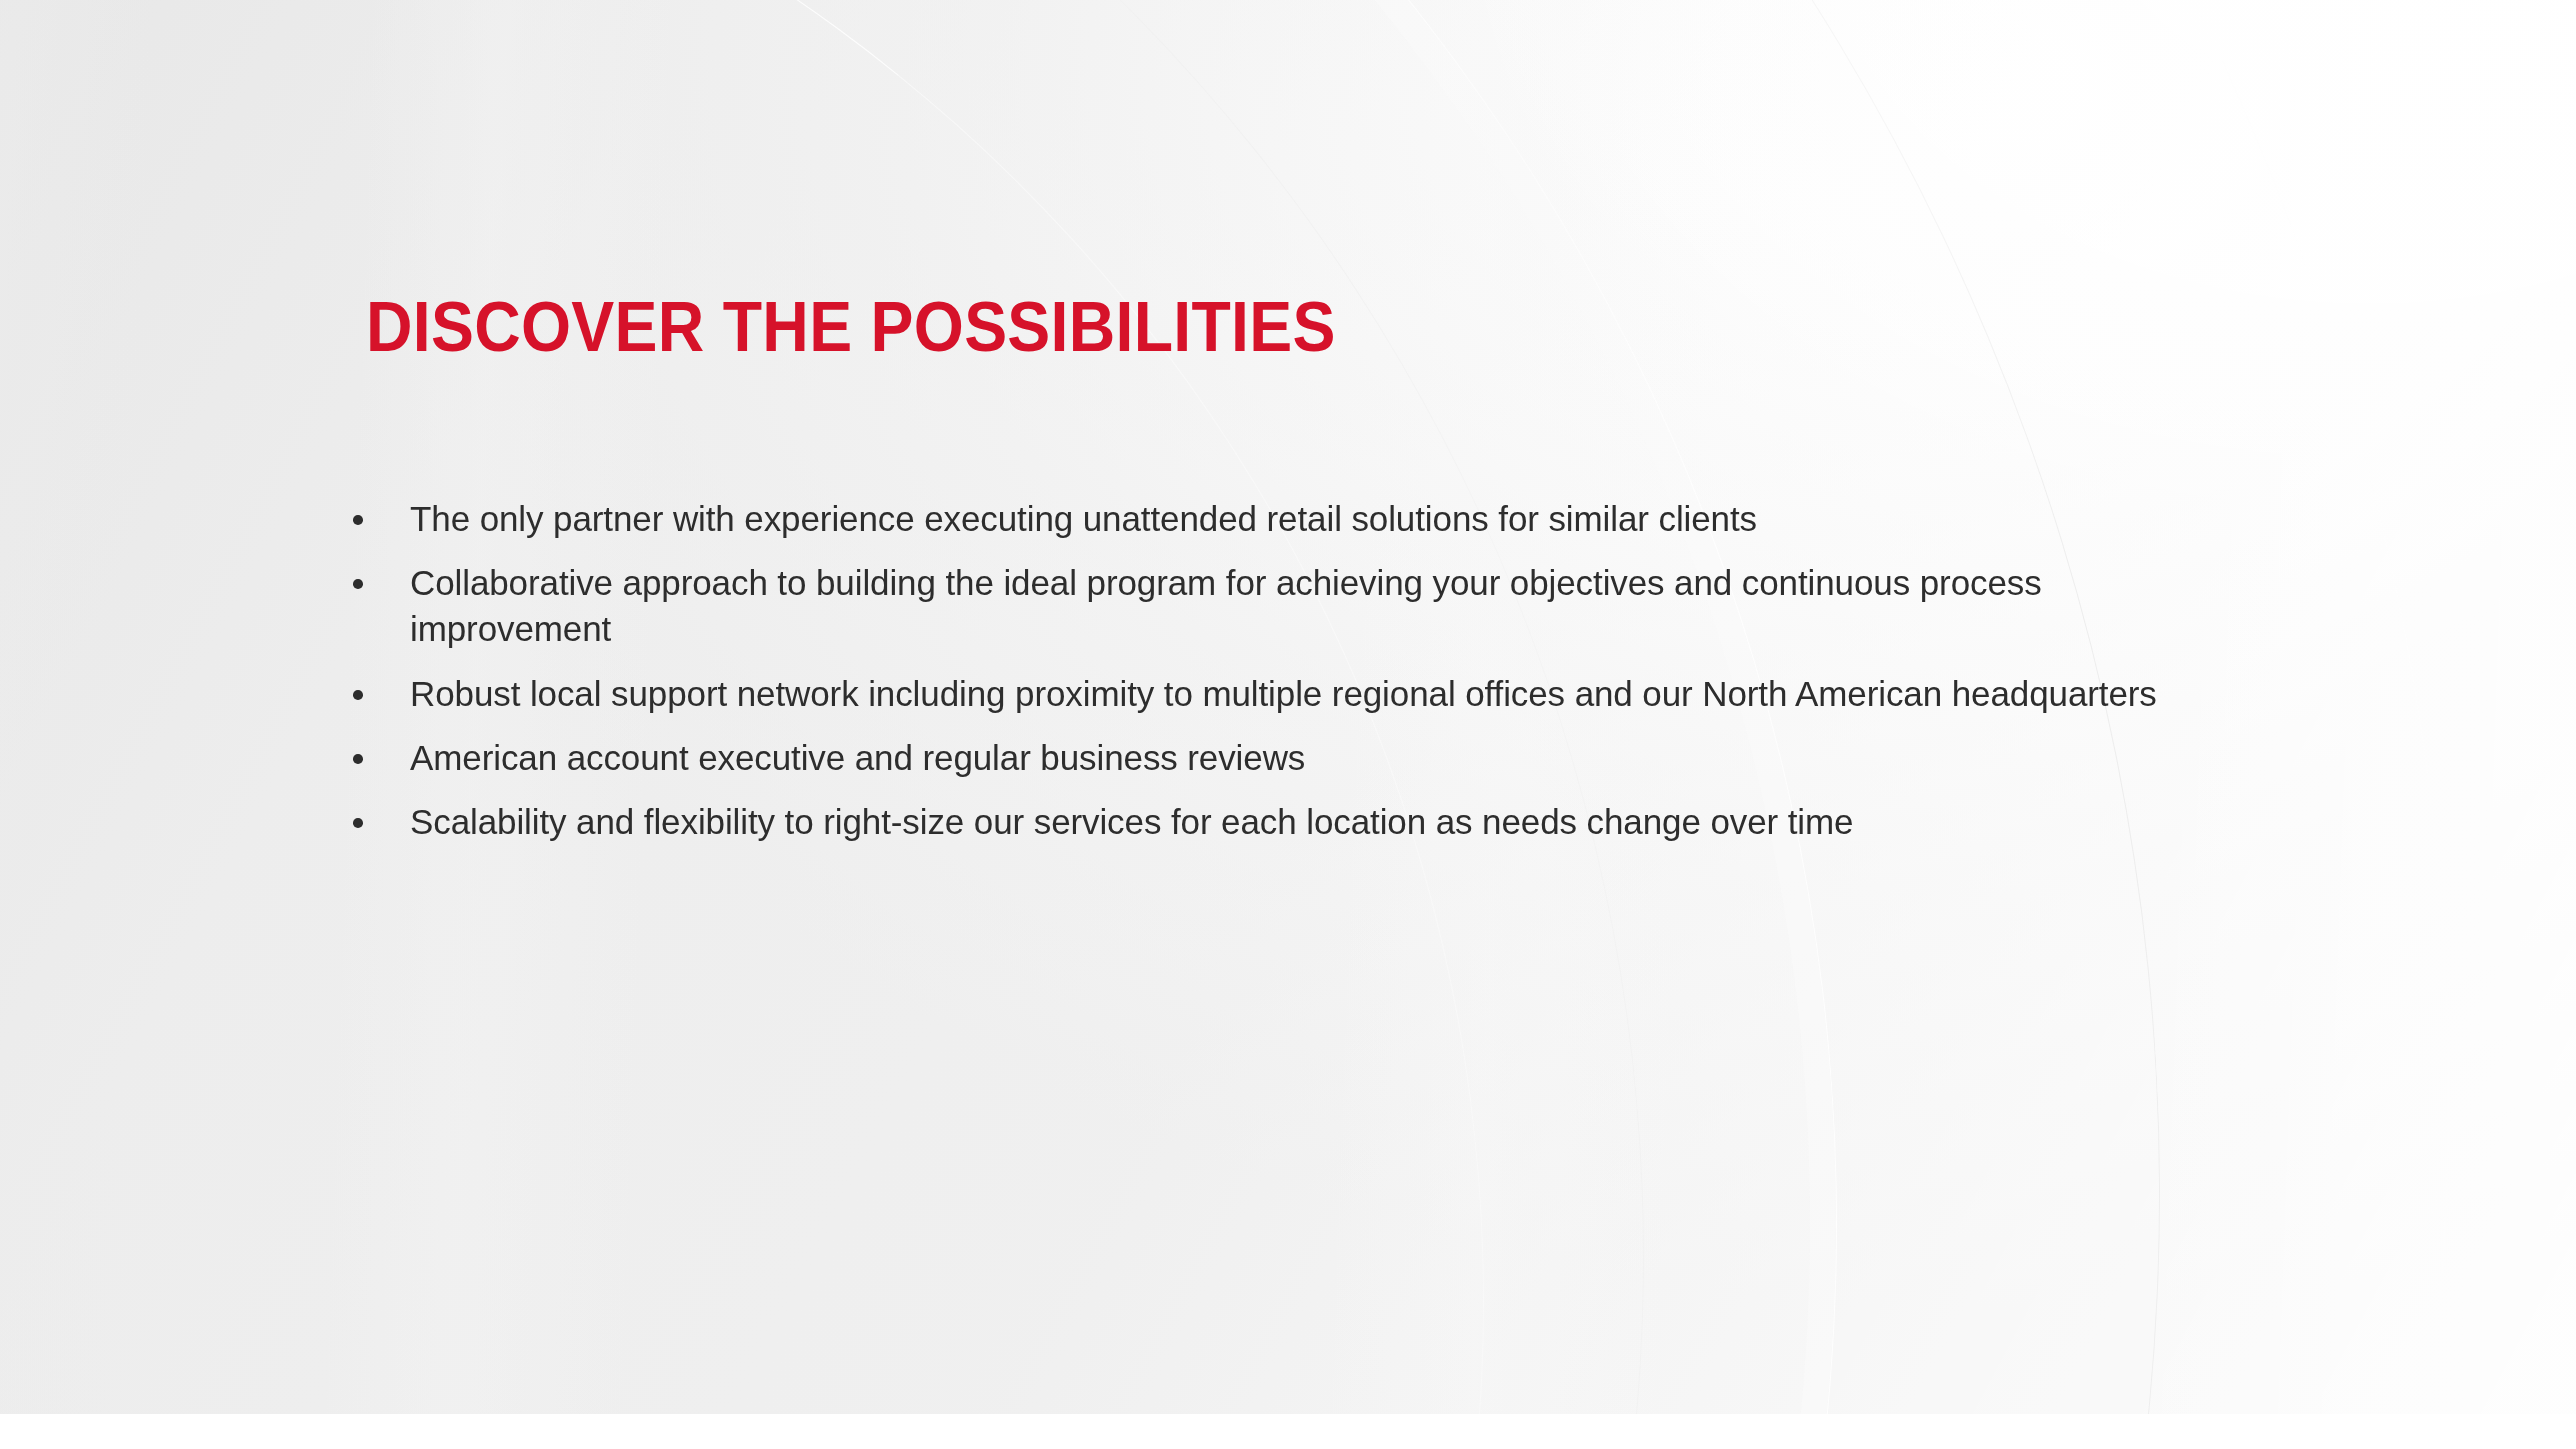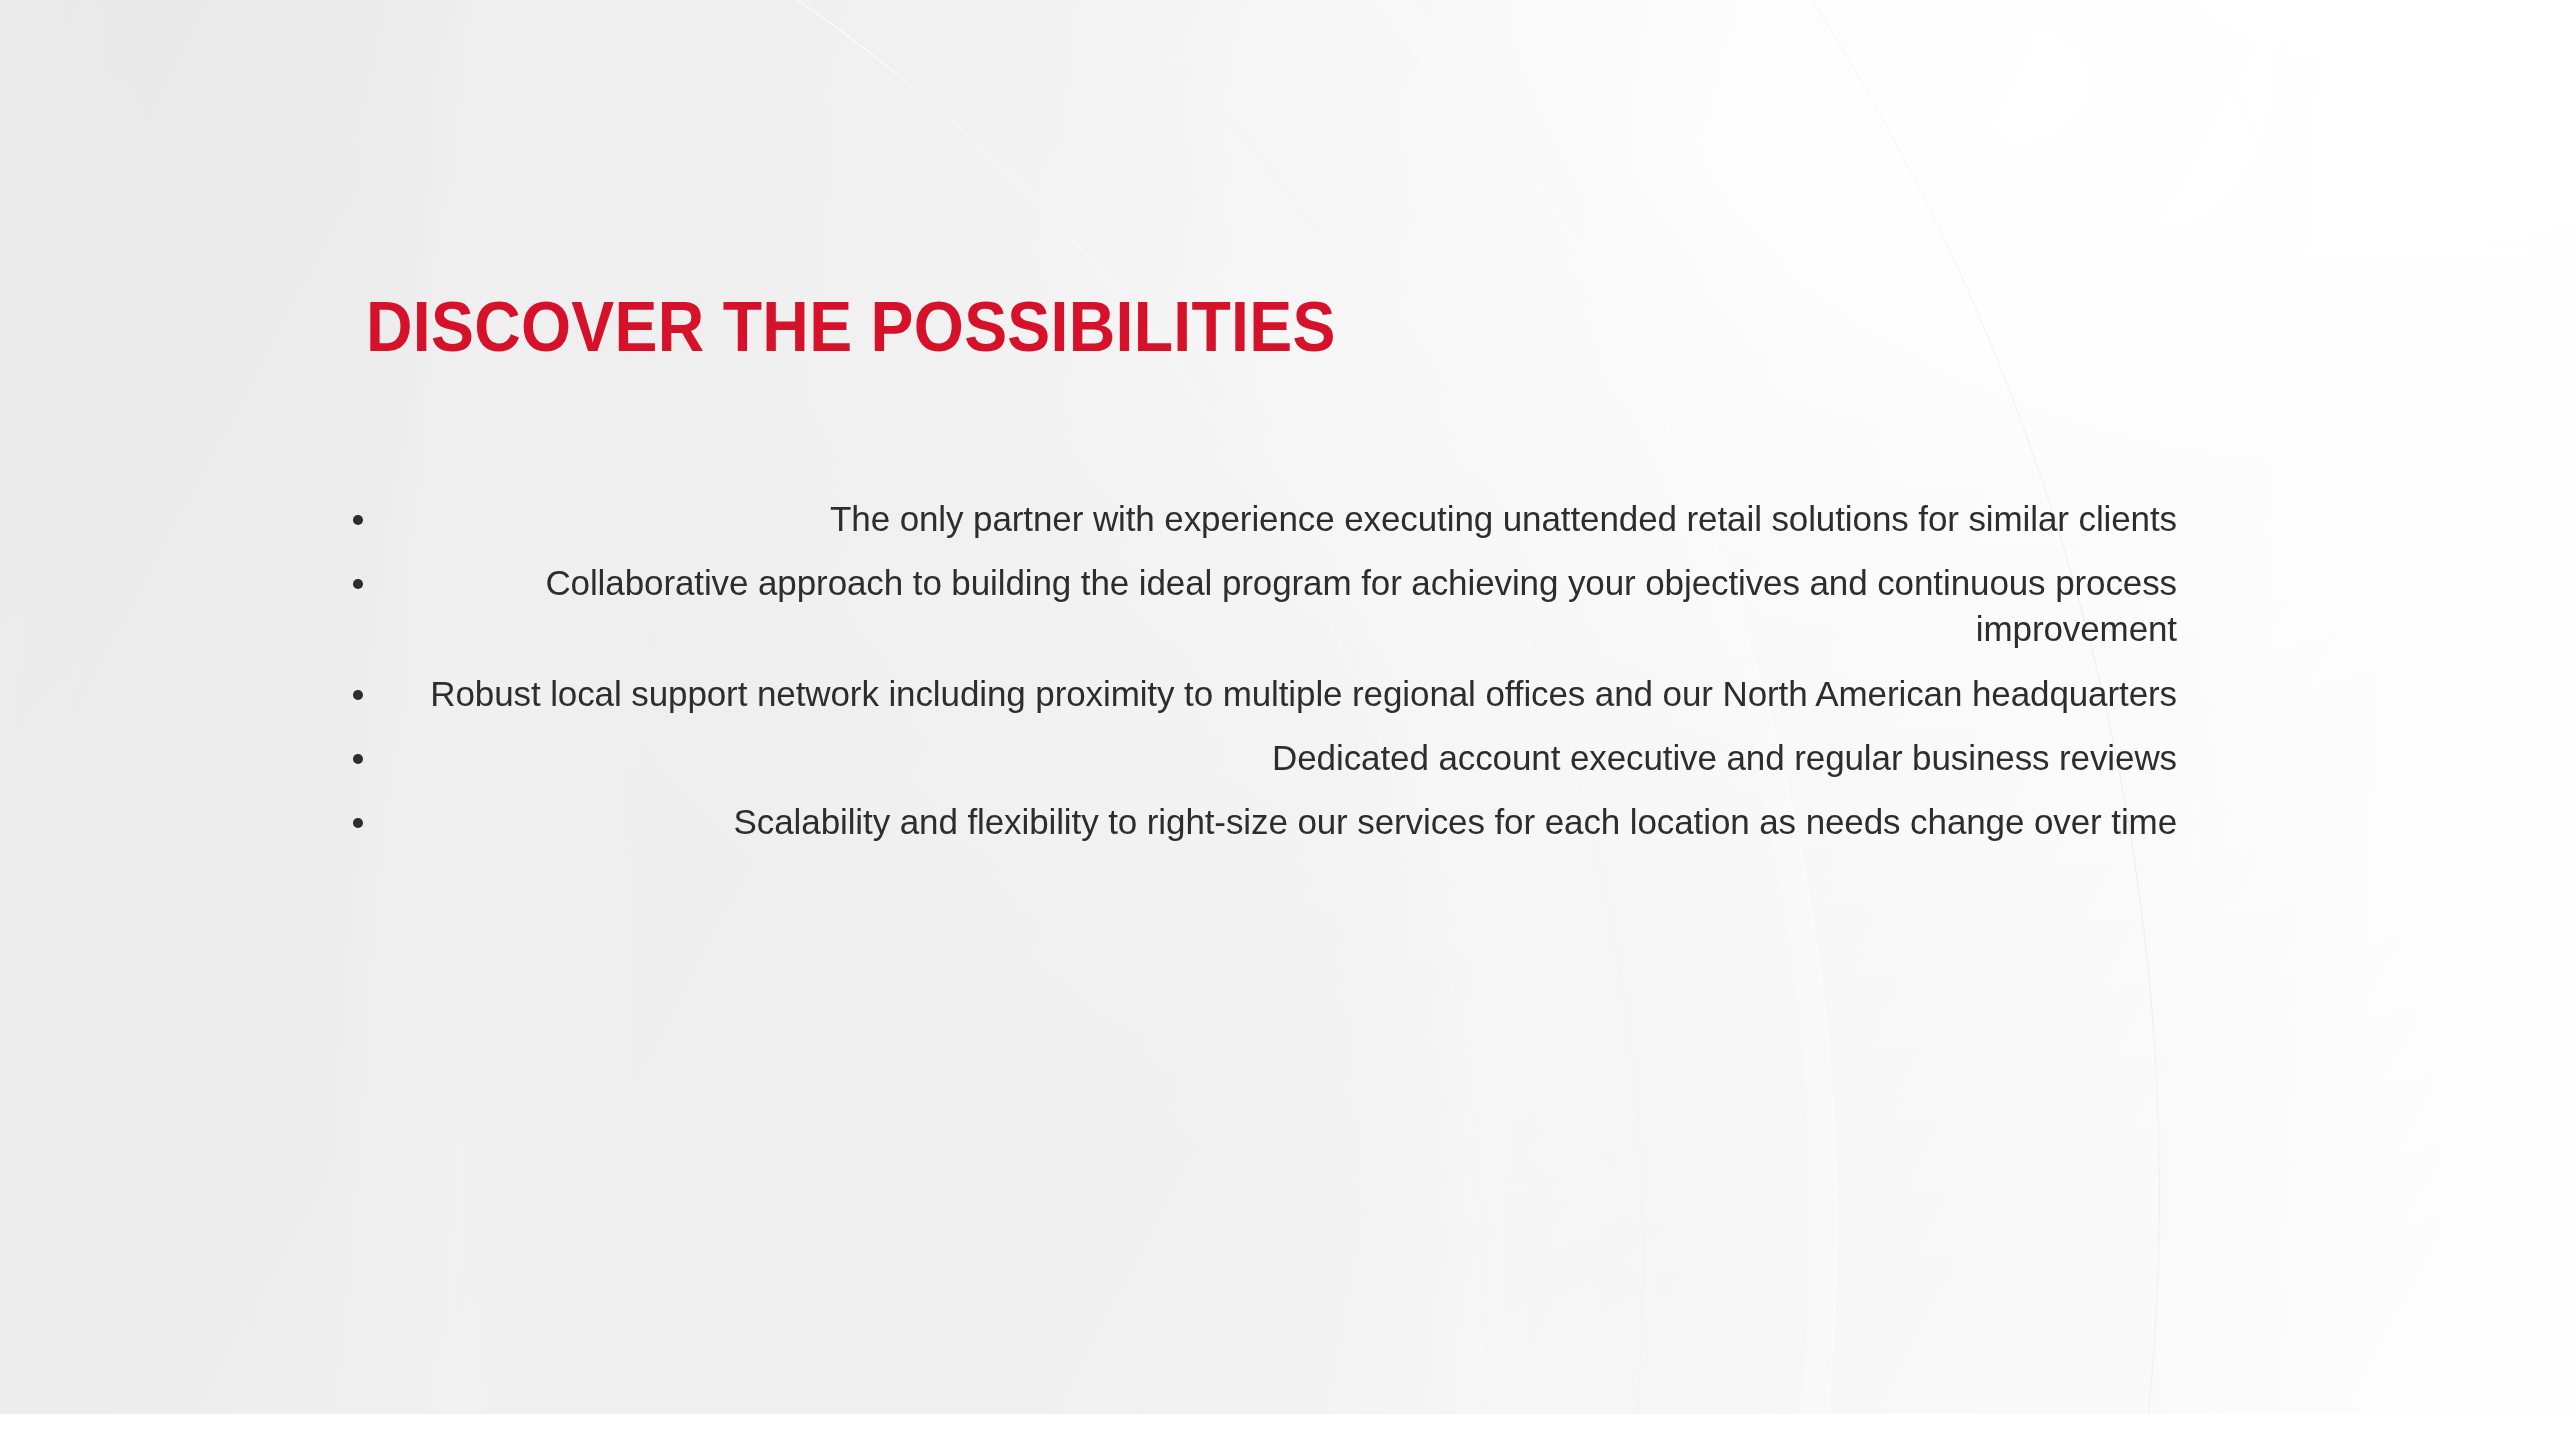--- a/index.html
+++ b/index.html
@@ -164,21 +164,20 @@
   }
 
   .bullet-list {
     position: absolute;
     left: 348px;
     top: 496px;
     width: 1829px;
     margin: 0;
     padding: 0;
     list-style: none;
-    text-align: right;
   }
 
   .bullet-item {
     position: relative;
     display: block;
     padding-left: 62px;
     margin: 0 0 18px 0;
     font-family: "Liberation Sans", sans-serif;
     font-size: 35px;
     font-weight: 400;
@@ -241,21 +240,21 @@
       </li>
 
       <li class="bullet-item">
         <span class="bullet-dot"></span>
         <span class="bullet-text">Robust local support network including proximity to multiple regional offices and our North American headquarters</span>
       </li>
 
 
       <li class="bullet-item">
         <span class="bullet-dot"></span>
-        <span class="bullet-text">Dedicated account executive and regular business reviews</span>
+        <span class="bullet-text">American account executive and regular business reviews</span>
       </li>
 
 
       <li class="bullet-item">
         <span class="bullet-dot"></span>
         <span class="bullet-text">Scalability and flexibility to right-size our services for each location as needs change over time</span>
       </li>
 
     </ul>
   </div>

